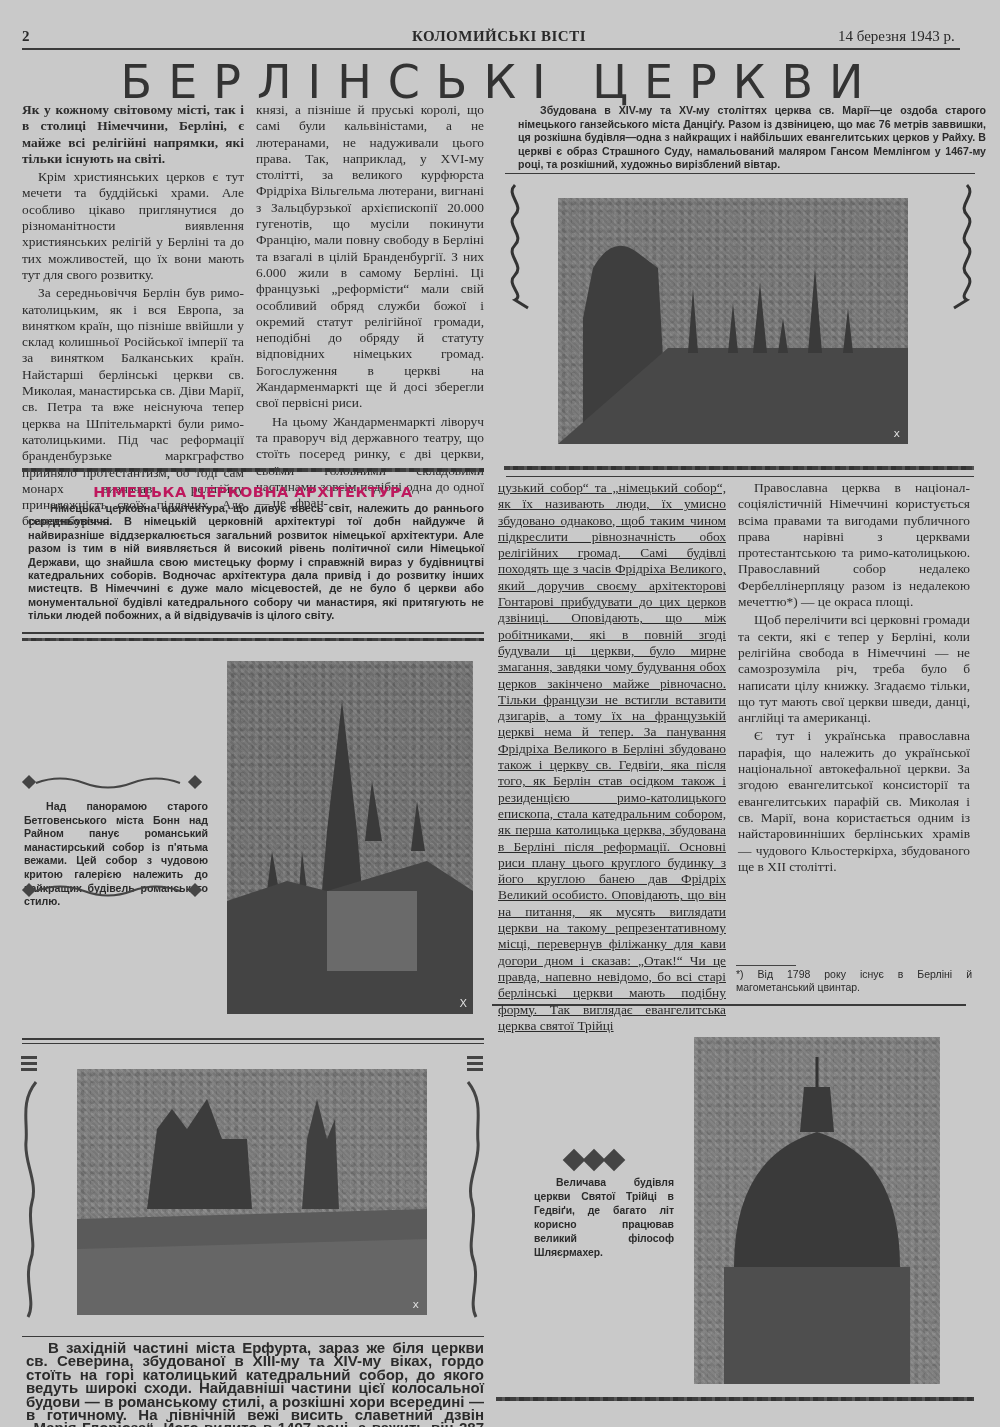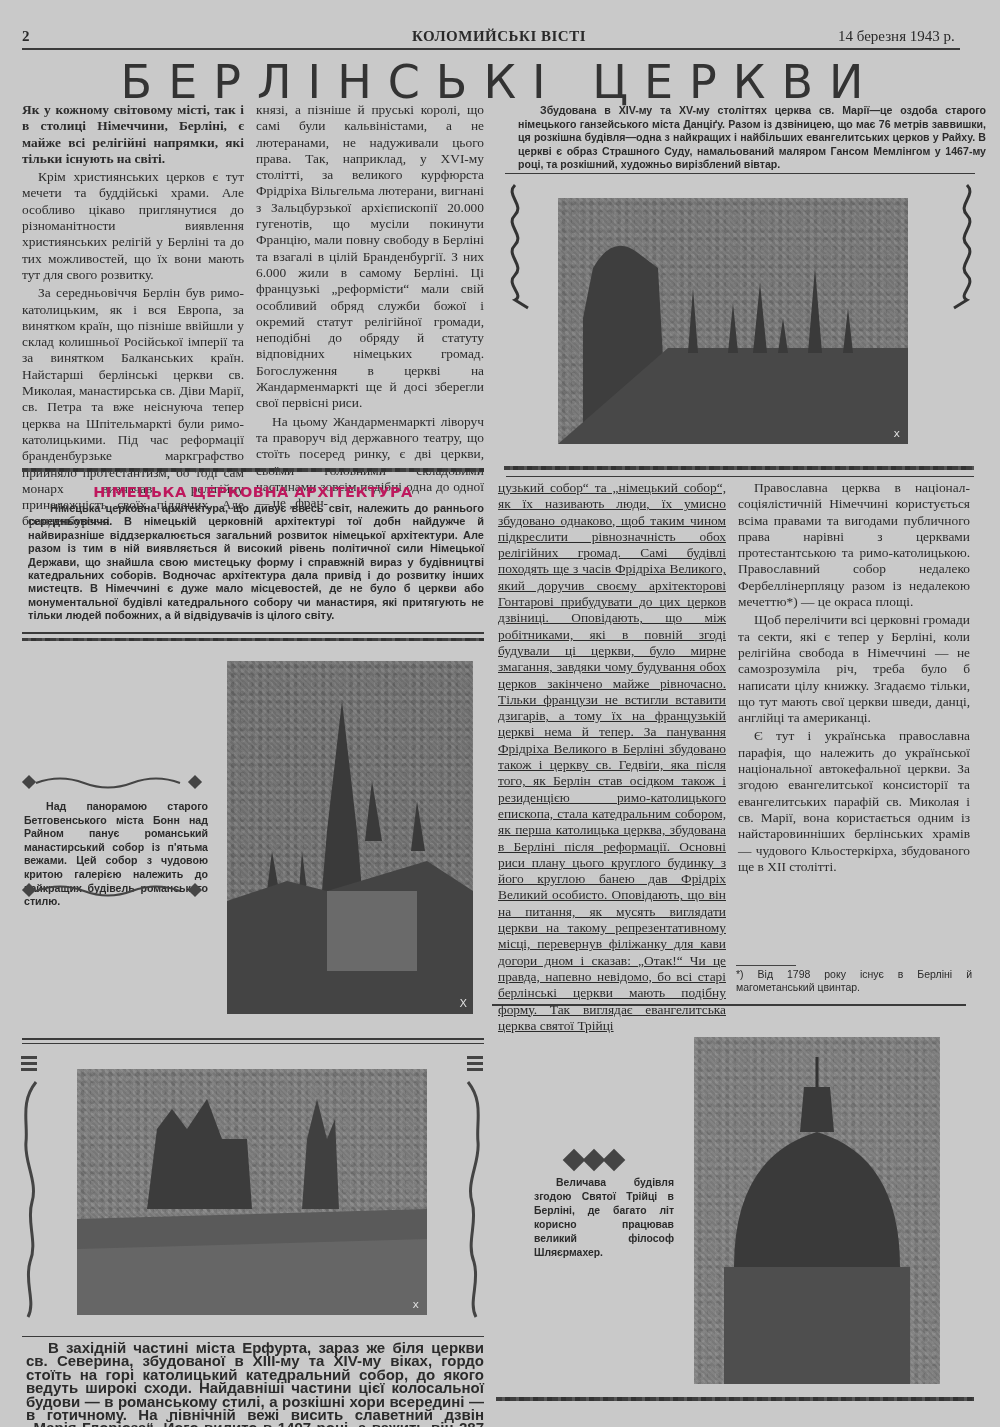--- a/index.html
+++ b/index.html
@@ -174,21 +174,21 @@
 <div class="caption" style="left:26px; top:1341px; width:458px; font-size:15px; line-height:13.4px;">
   <p>В західній частині міста Ерфурта, зараз же біля церкви св. Северина, збудованої в XIII-му та XIV-му віках, гордо стоїть на горі католицький катедральний собор, до якого ведуть широкі сходи. Найдавніші частини цієї колосальної будови — в романському стилі, а розкішні хори всередині — в готичному. На північній вежі висить славетний дзвін „Марія Глоріоза“. Його вилито в 1497 році, а важить він 287 центнерів.</p>
 </div>
 
 <div class="diamond-row" style="left:566px; top:1152px;">
   <div class="diamond"></div>
   <div class="diamond"></div>
   <div class="diamond"></div>
 </div>
 <div class="caption" style="left:534px; top:1176px; width:140px; font-size:10.4px; line-height:14px;">
-  <p>Величава будівля згодою Святої Трійці в Берліні, де багато літ корисно працював великий філософ Шляєрмахер.</p>
+  <p>Величава будівля церкви Святої Трійці в Гедвіґи, де багато літ корисно працював великий філософ Шляєрмахер.</p>
 </div>
 
 <div class="photo" style="left:694px; top:1037px; width:246px; height:347px;">
   <svg viewBox="0 0 246 347" preserveAspectRatio="none">
     <rect width="246" height="347" fill="#9a9a9a" opacity="0.35"></rect>
     <path d="M123 20 L123 50" stroke="#333" stroke-width="3"></path>
     <path d="M110 50 L136 50 L140 95 L106 95 Z" fill="#3a3a3a"></path>
     <path d="M40 230 Q40 120 123 95 Q206 120 206 230 Z" fill="#3a3a3a"></path>
     <rect x="30" y="230" width="186" height="117" fill="#4e4e4e"></rect>
   </svg>

